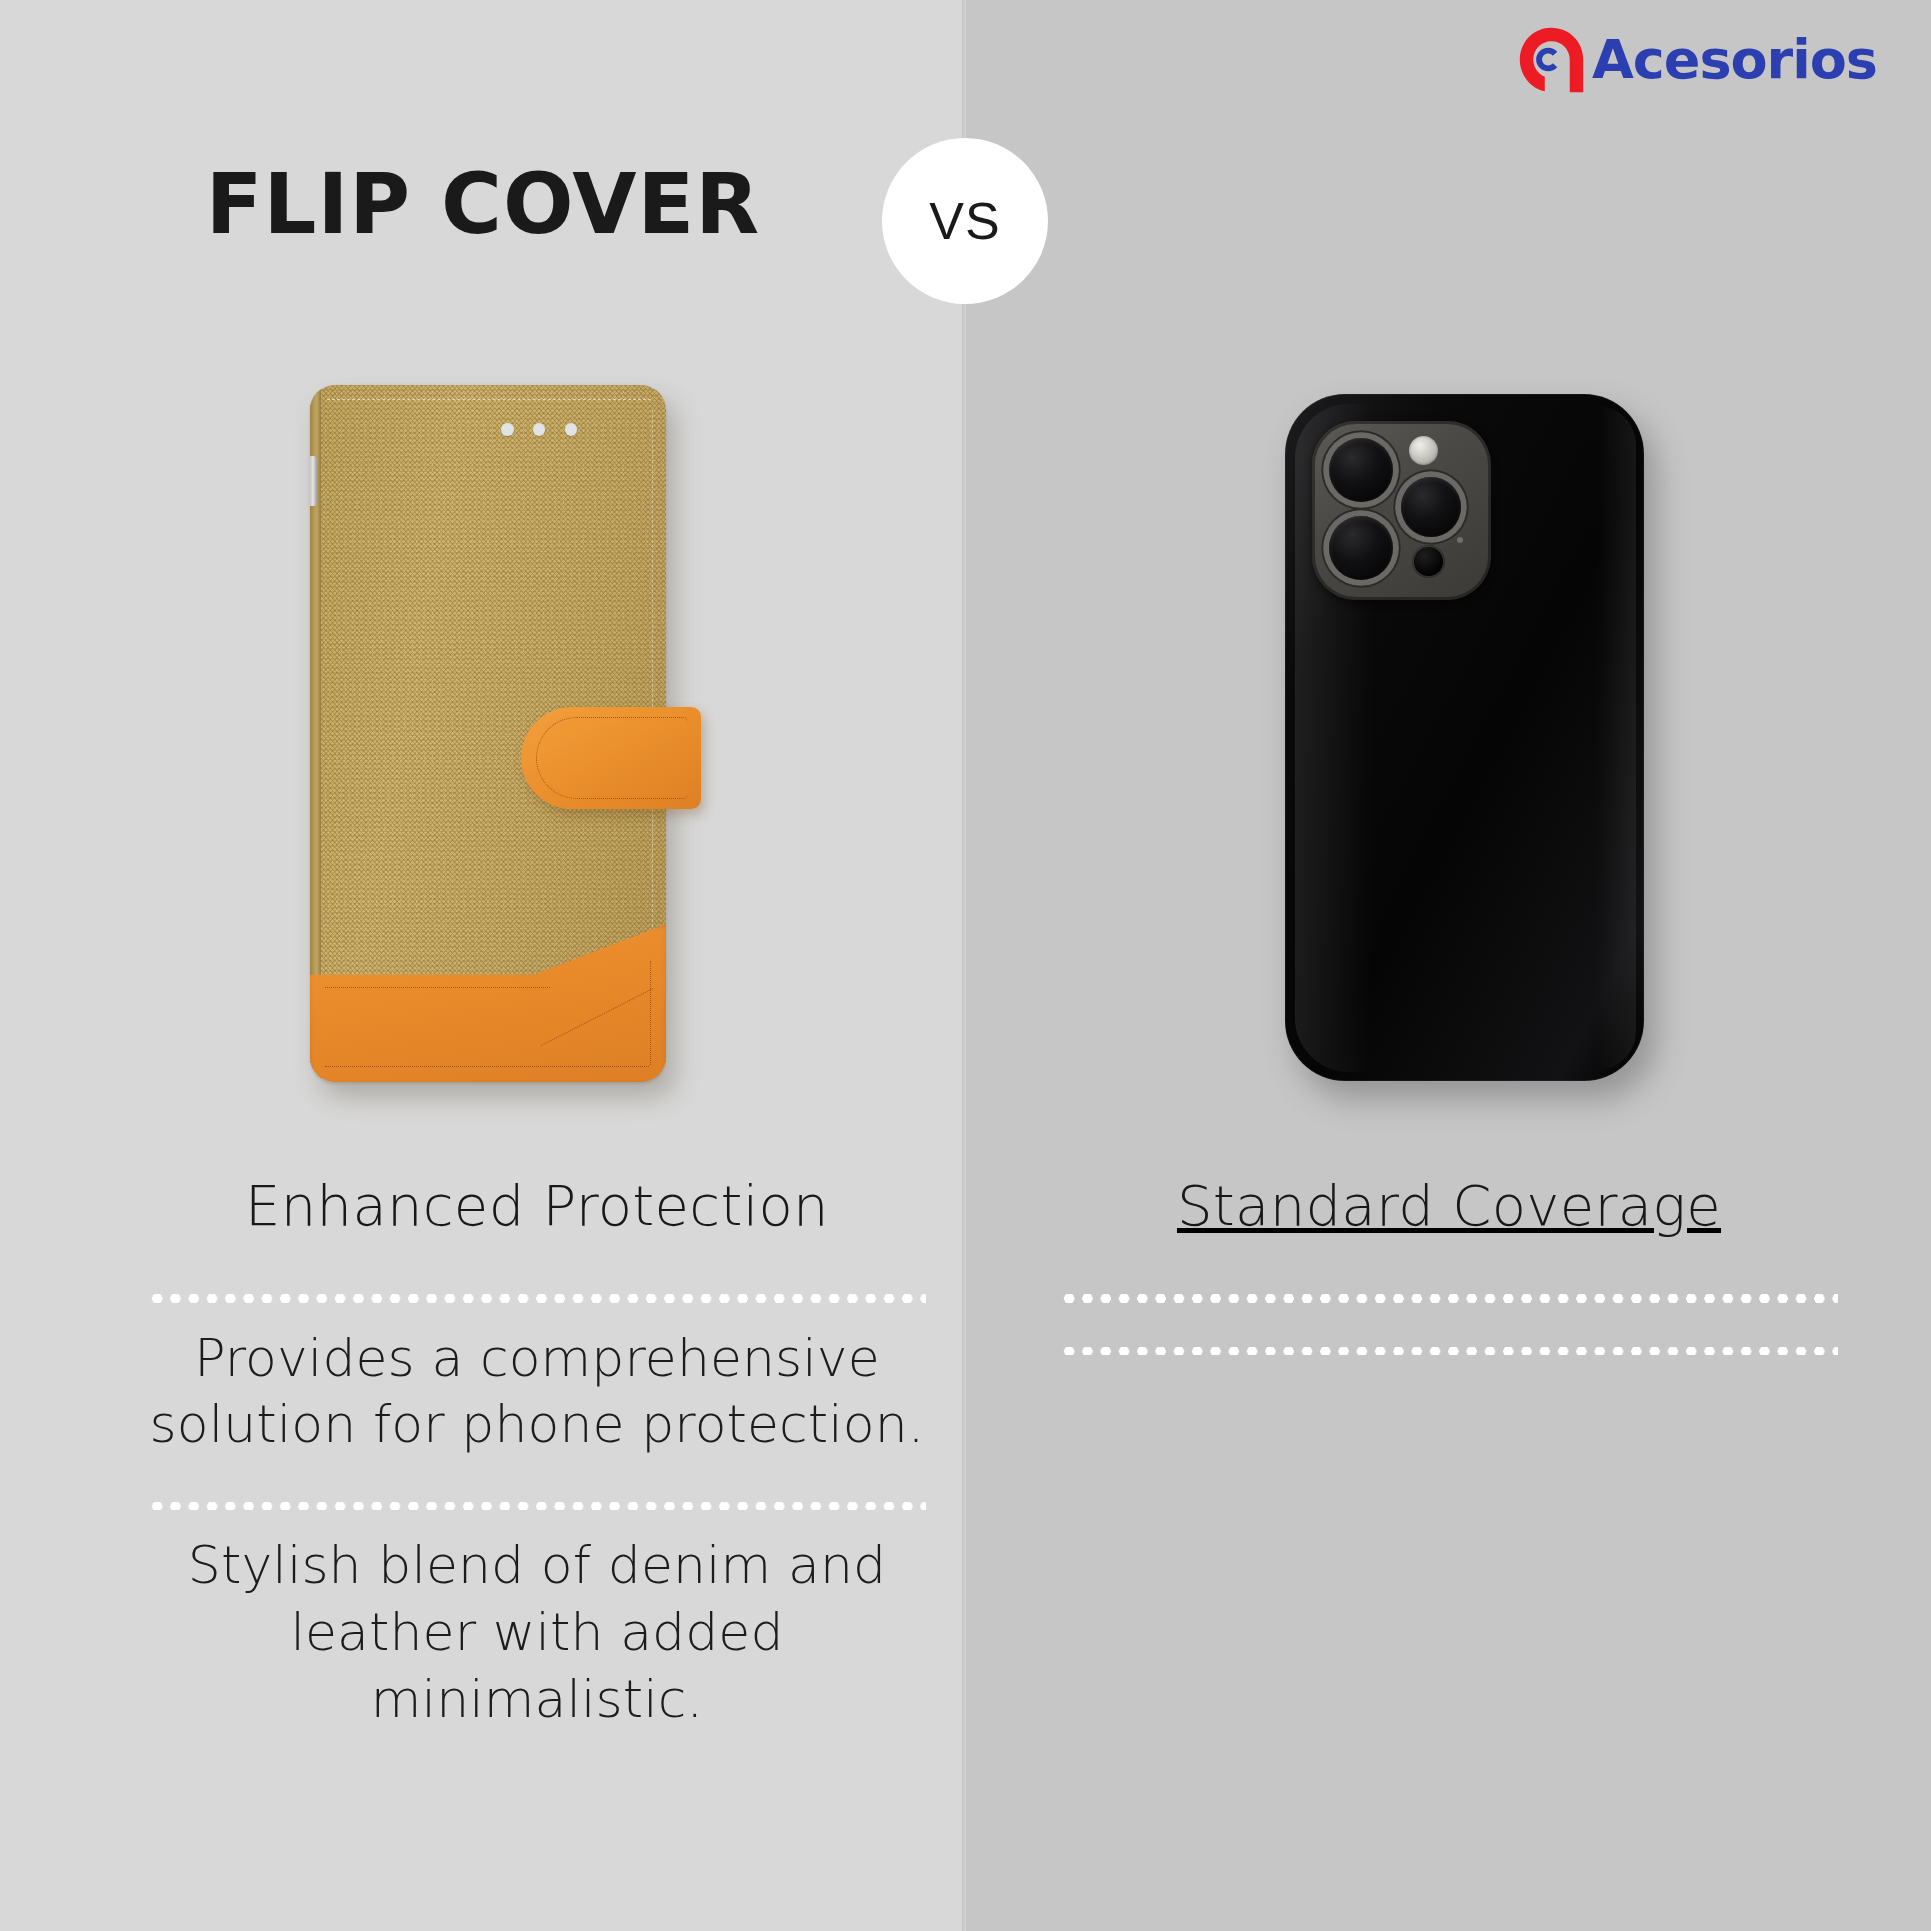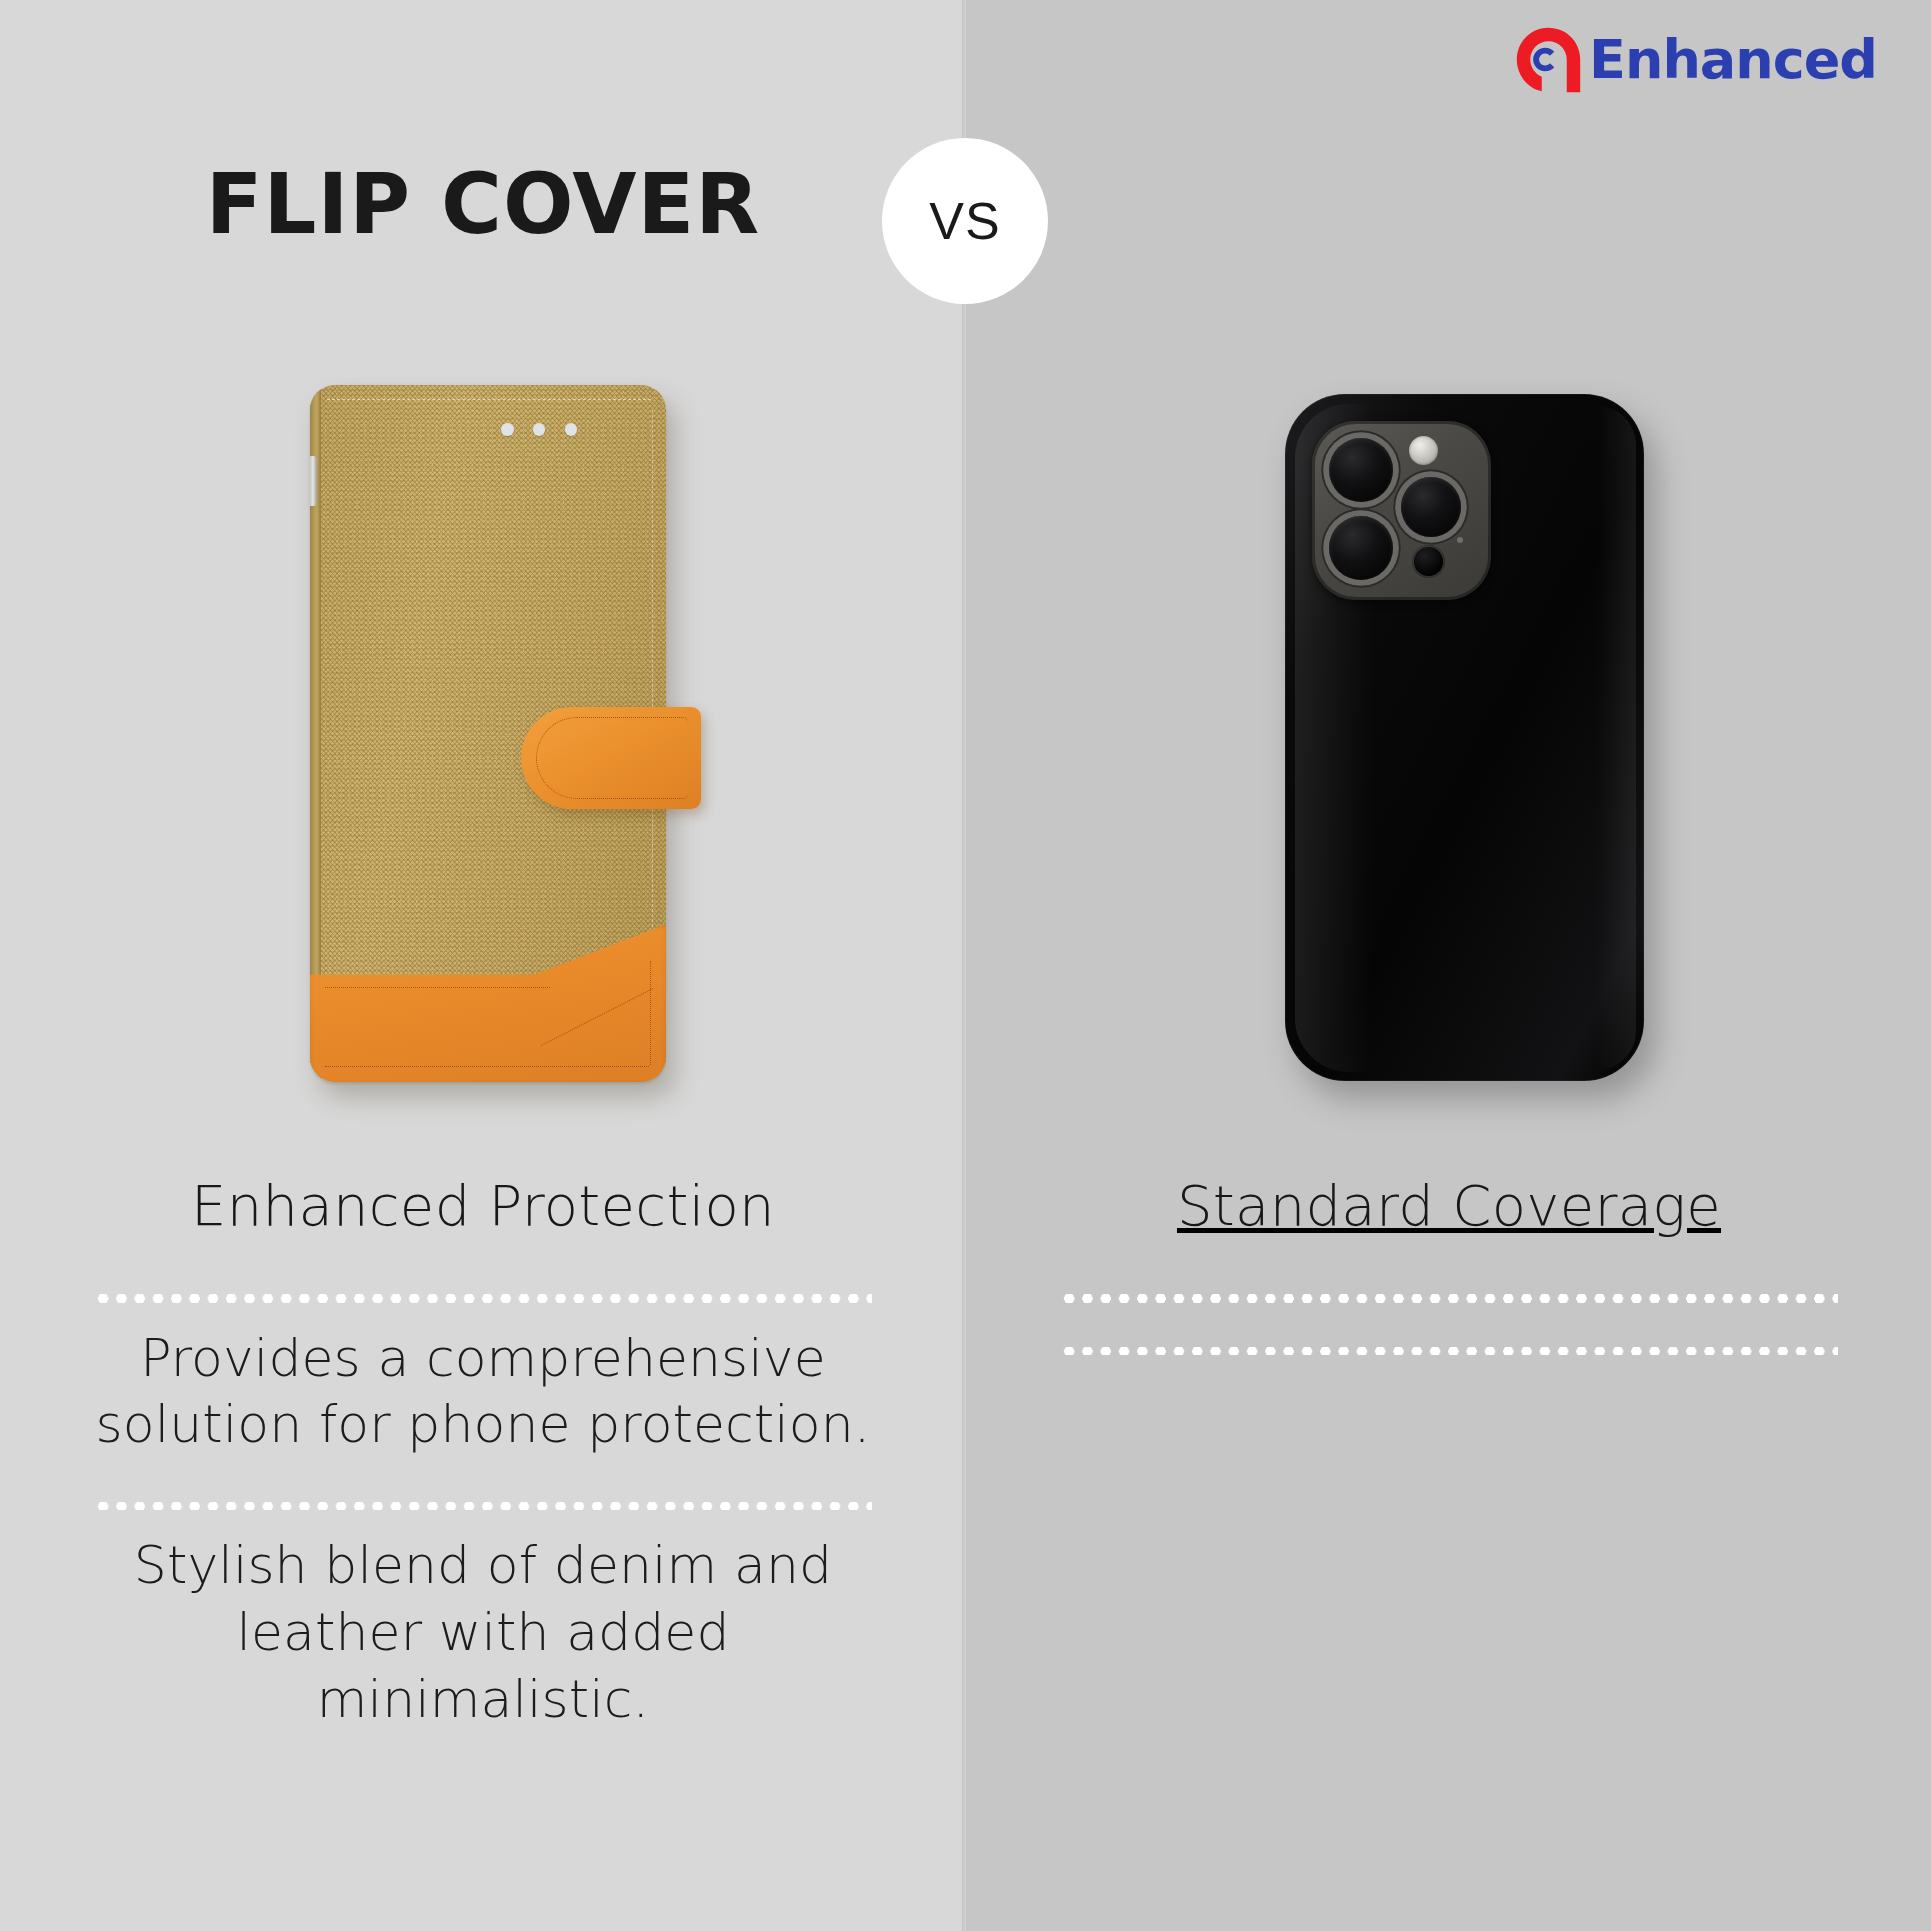--- a/index.html
+++ b/index.html
@@ -112,21 +112,21 @@
     background:radial-gradient(circle at 38% 32%, #f0efe9, #bcbbb4 60%, #8e8d87 100%);
     box-shadow:inset 0 0 2.9px rgba(0,0,0,.35);}
   .lidar{position:absolute;left:100px;top:124px;width:33px;height:33px;border-radius:50%;
     background:radial-gradient(circle at 38% 32%, #1e1e20, #000 70%);
     box-shadow:inset 0 0 0 1.9px rgba(90,90,88,.55);}
   .mic-dot{position:absolute;left:145px;top:116px;width:5.8px;height:5.8px;border-radius:50%;
     background:#6e6d69;}
 
   
   .col{position:absolute;top:1173px;width:966px;}
-  .col-left{left:0;}
+  .col-left{left:10px;padding-left:44px;}
   .col-right{left:966px;text-decoration:underline;}
   .subtitle{width:100%;text-align:center;font-size:56px;font-weight:300;color:#17181a;
     letter-spacing:0.3px;font-family:"DejaVu Sans", sans-serif;}
   .divider{margin:56px auto 0;width:778px;height:8.7px;
     background-image:radial-gradient(circle, #ffffff 48%, rgba(255,255,255,0) 52%);
     background-size:18.3px 8.7px;background-repeat:repeat-x;background-position:left center;}
   .body-text{width:792px;margin:22px auto 0;text-align:center;font-size:52px;font-weight:300;
     color:#1b1c1e;line-height:1.28;letter-spacing:0.1px;font-family:"DejaVu Sans", sans-serif;}
   .divider2{margin:44px auto 0;width:778px;height:8.7px;
     background-image:radial-gradient(circle, #ffffff 48%, rgba(255,255,255,0) 52%);
@@ -141,21 +141,21 @@
   <div class="panel panel-right"></div>
   <div class="panel-seam"></div>
 
   <div class="logo">
     <span class="logo-mark">
       <svg width="73" height="73" viewBox="0 0 76 76" aria-hidden="true">
         <path d="M38 5 C19.5 5 5 19.5 5 38 C5 54 16 68 31 71 L31 56 C24 53 19 46 19 38 C19 27.5 27.5 19 38 19 C48.5 19 57 27.5 57 38 L57 72 L71 72 L71 38 C71 19.5 56.5 5 38 5 Z" fill="#ed1c24"></path>
         <path d="M44 30 C41.6 27.3 38.2 25.8 34.5 25.8 C27.6 25.8 22 31.2 22 38 C22 44.8 27.6 50.2 34.5 50.2 C38.2 50.2 41.6 48.7 44 46 L39.4 42 C38.2 43.4 36.5 44.2 34.5 44.2 C31 44.2 28.2 41.4 28.2 38 C28.2 34.6 31 31.8 34.5 31.8 C36.5 31.8 38.2 32.6 39.4 34 Z" fill="#2b3fb0"></path>
       </svg>
     </span>
-    <span class="logo-text">Enhanced</span>
+    <span class="logo-text">Acesorios</span>
   </div>
 
   <div class="heading heading-left">FLIP COVER</div>
 
   <div class="vs-badge">
     <span>VS</span>
   </div>
 
   <div class="stage stage-left">
     <div class="flip">

